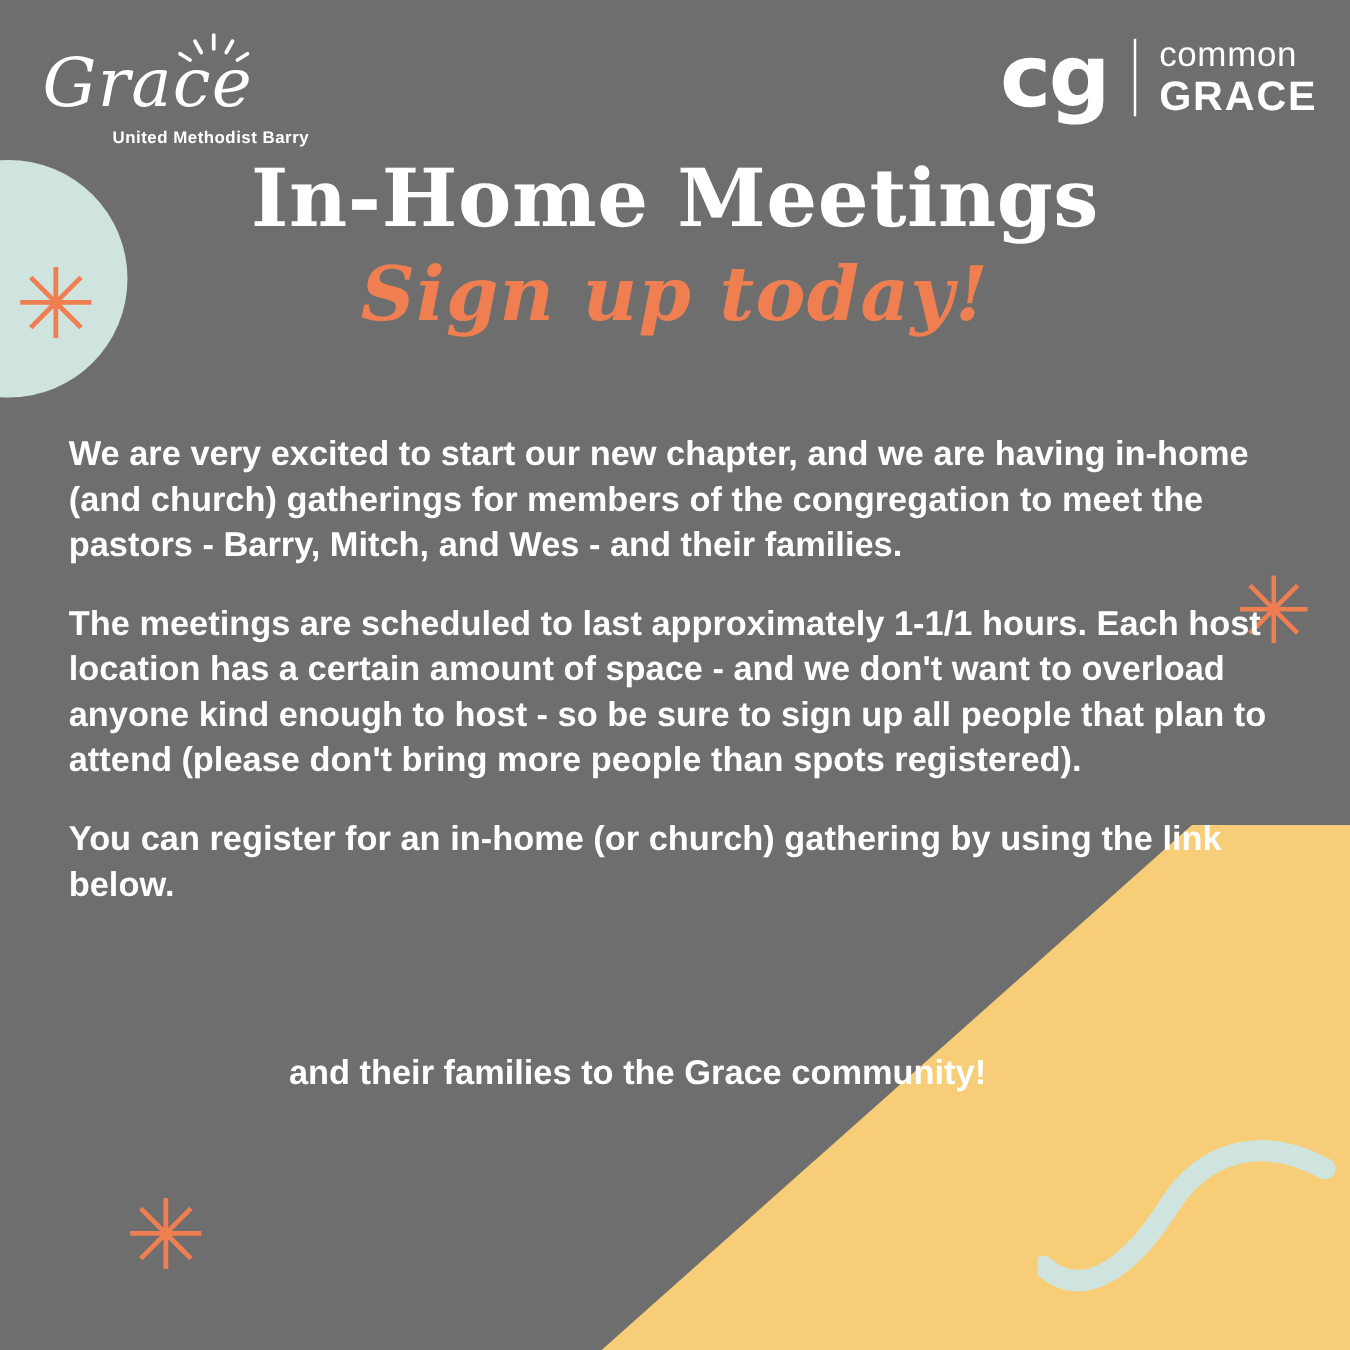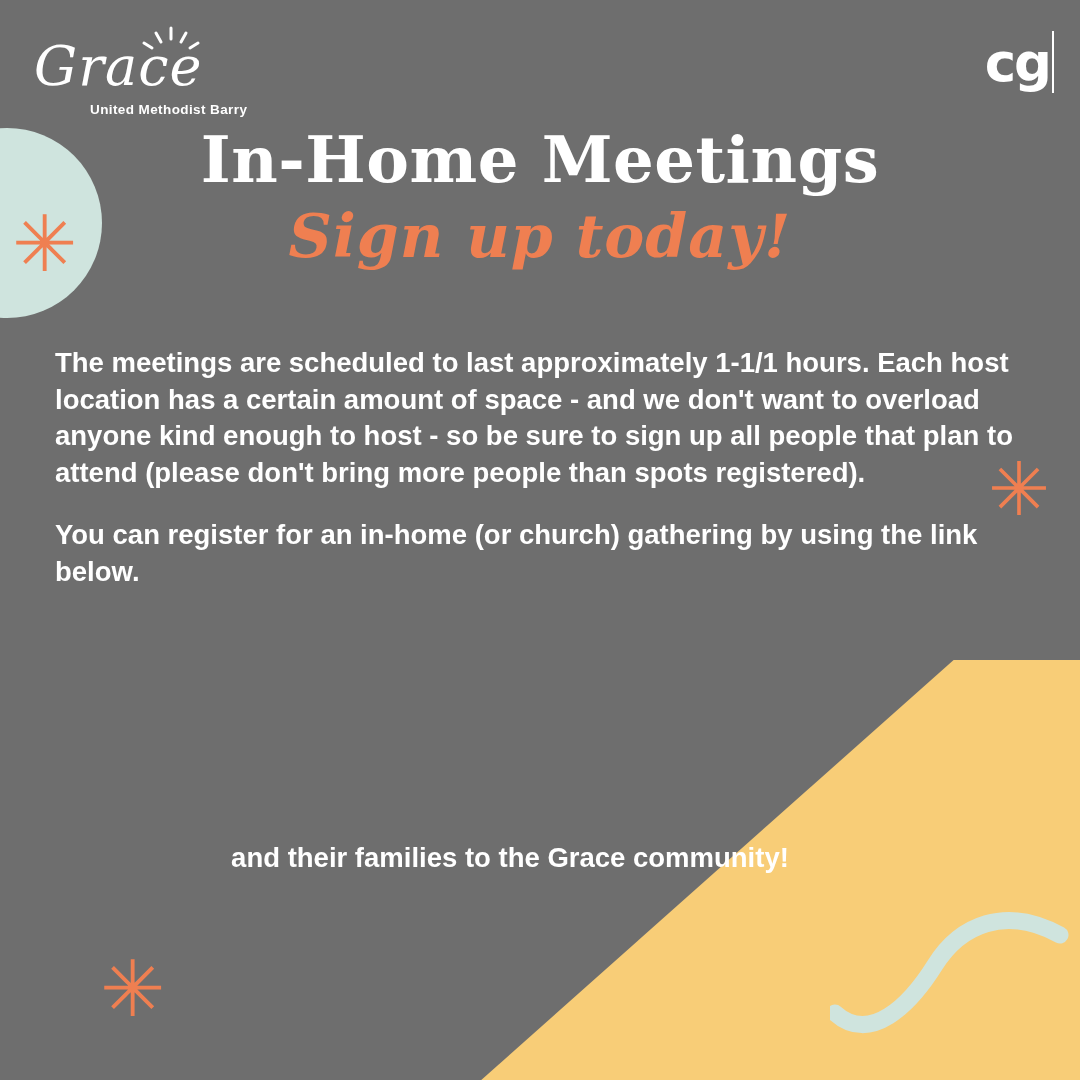--- a/index.html
+++ b/index.html
@@ -101,25 +101,25 @@
     position: absolute;
     right: 26px;
     top: 22px;
     height: 80px;
     display: flex;
     align-items: center;
     color: #ffffff;
   }
   .cg-mark {
     font-family: "DejaVu Sans", sans-serif;
-    font-size: 53px;
+    font-size: 69px;
     font-weight: 700;
     line-height: 1;
     letter-spacing: -2px;
-    padding-right: 2px;
+    padding-right: 21px;
   }
   .cg-divider {
     width: 2px;
     height: 62px;
     background: #ffffff;
   }
   .cg-words {
     padding-left: 18px;
     font-family: "Liberation Sans", sans-serif;
     line-height: 1.08;
@@ -220,26 +220,31 @@
         <line x1="62" y1="17" x2="54" y2="22"></line>
       </g>
     </svg>
     <div class="grace-script">Grace</div>
     <div class="grace-sub">United Methodist Barry</div>
   </div>
 
   <div class="cg-logo">
     <div class="cg-mark">cg</div>
     <div class="cg-divider"></div>
+    <div class="cg-words">
+      <div class="cg-common">common</div>
+      <div class="cg-grace">GRACE</div>
+    </div>
   </div>
 
   <div class="headline">In-Home Meetings</div>
   <div class="subhead">Sign up today!</div>
 
   <div class="body-copy">
+    <p>We are very excited to start our new chapter, and we are having in-home (and church) gatherings for members of the congregation to meet the pastors - Barry, Mitch, and Wes - and their families.</p>
     <p>The meetings are scheduled to last approximately 1-1/1 hours.  Each host location has a certain amount of space - and we don't want to overload anyone kind enough to host - so be sure to sign up all people that plan to attend (please don't bring more people than spots registered).</p>
     <p>You can register for an in-home (or church) gathering by using the link below.</p>
   </div>
 
   <div class="closing">
     <div>and their families to the Grace community!</div>
   </div>
 
 </div>
 

